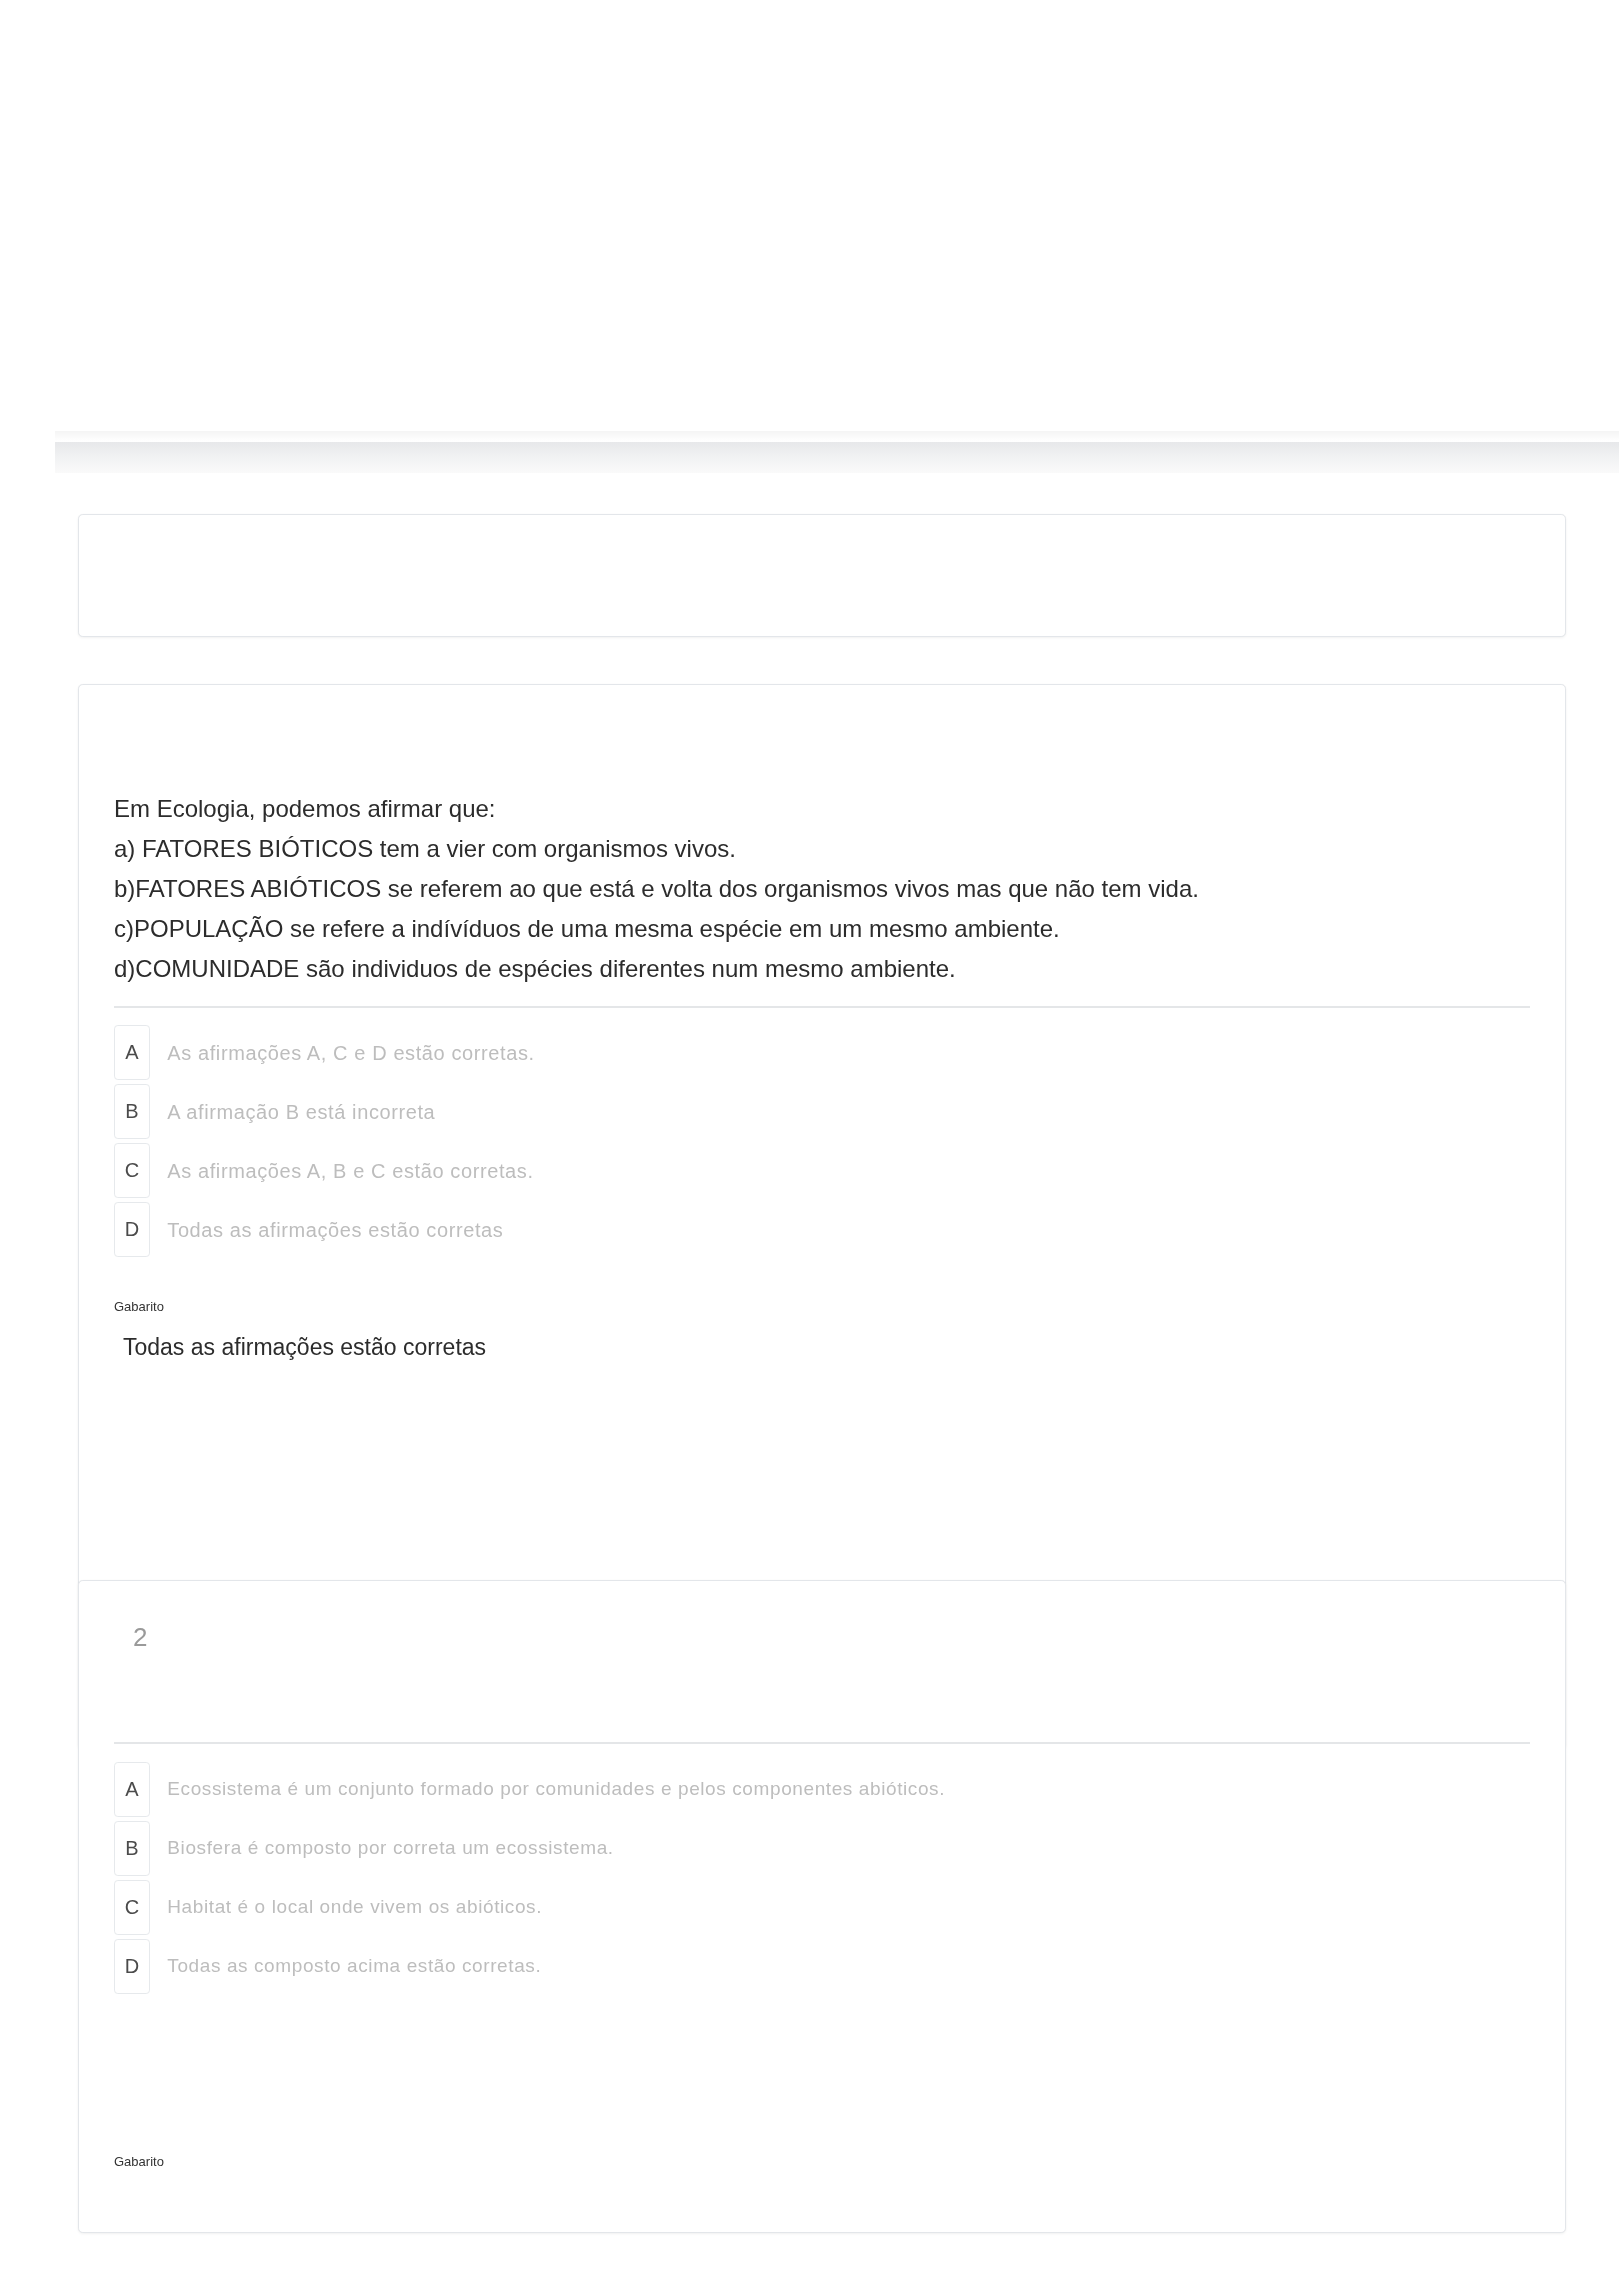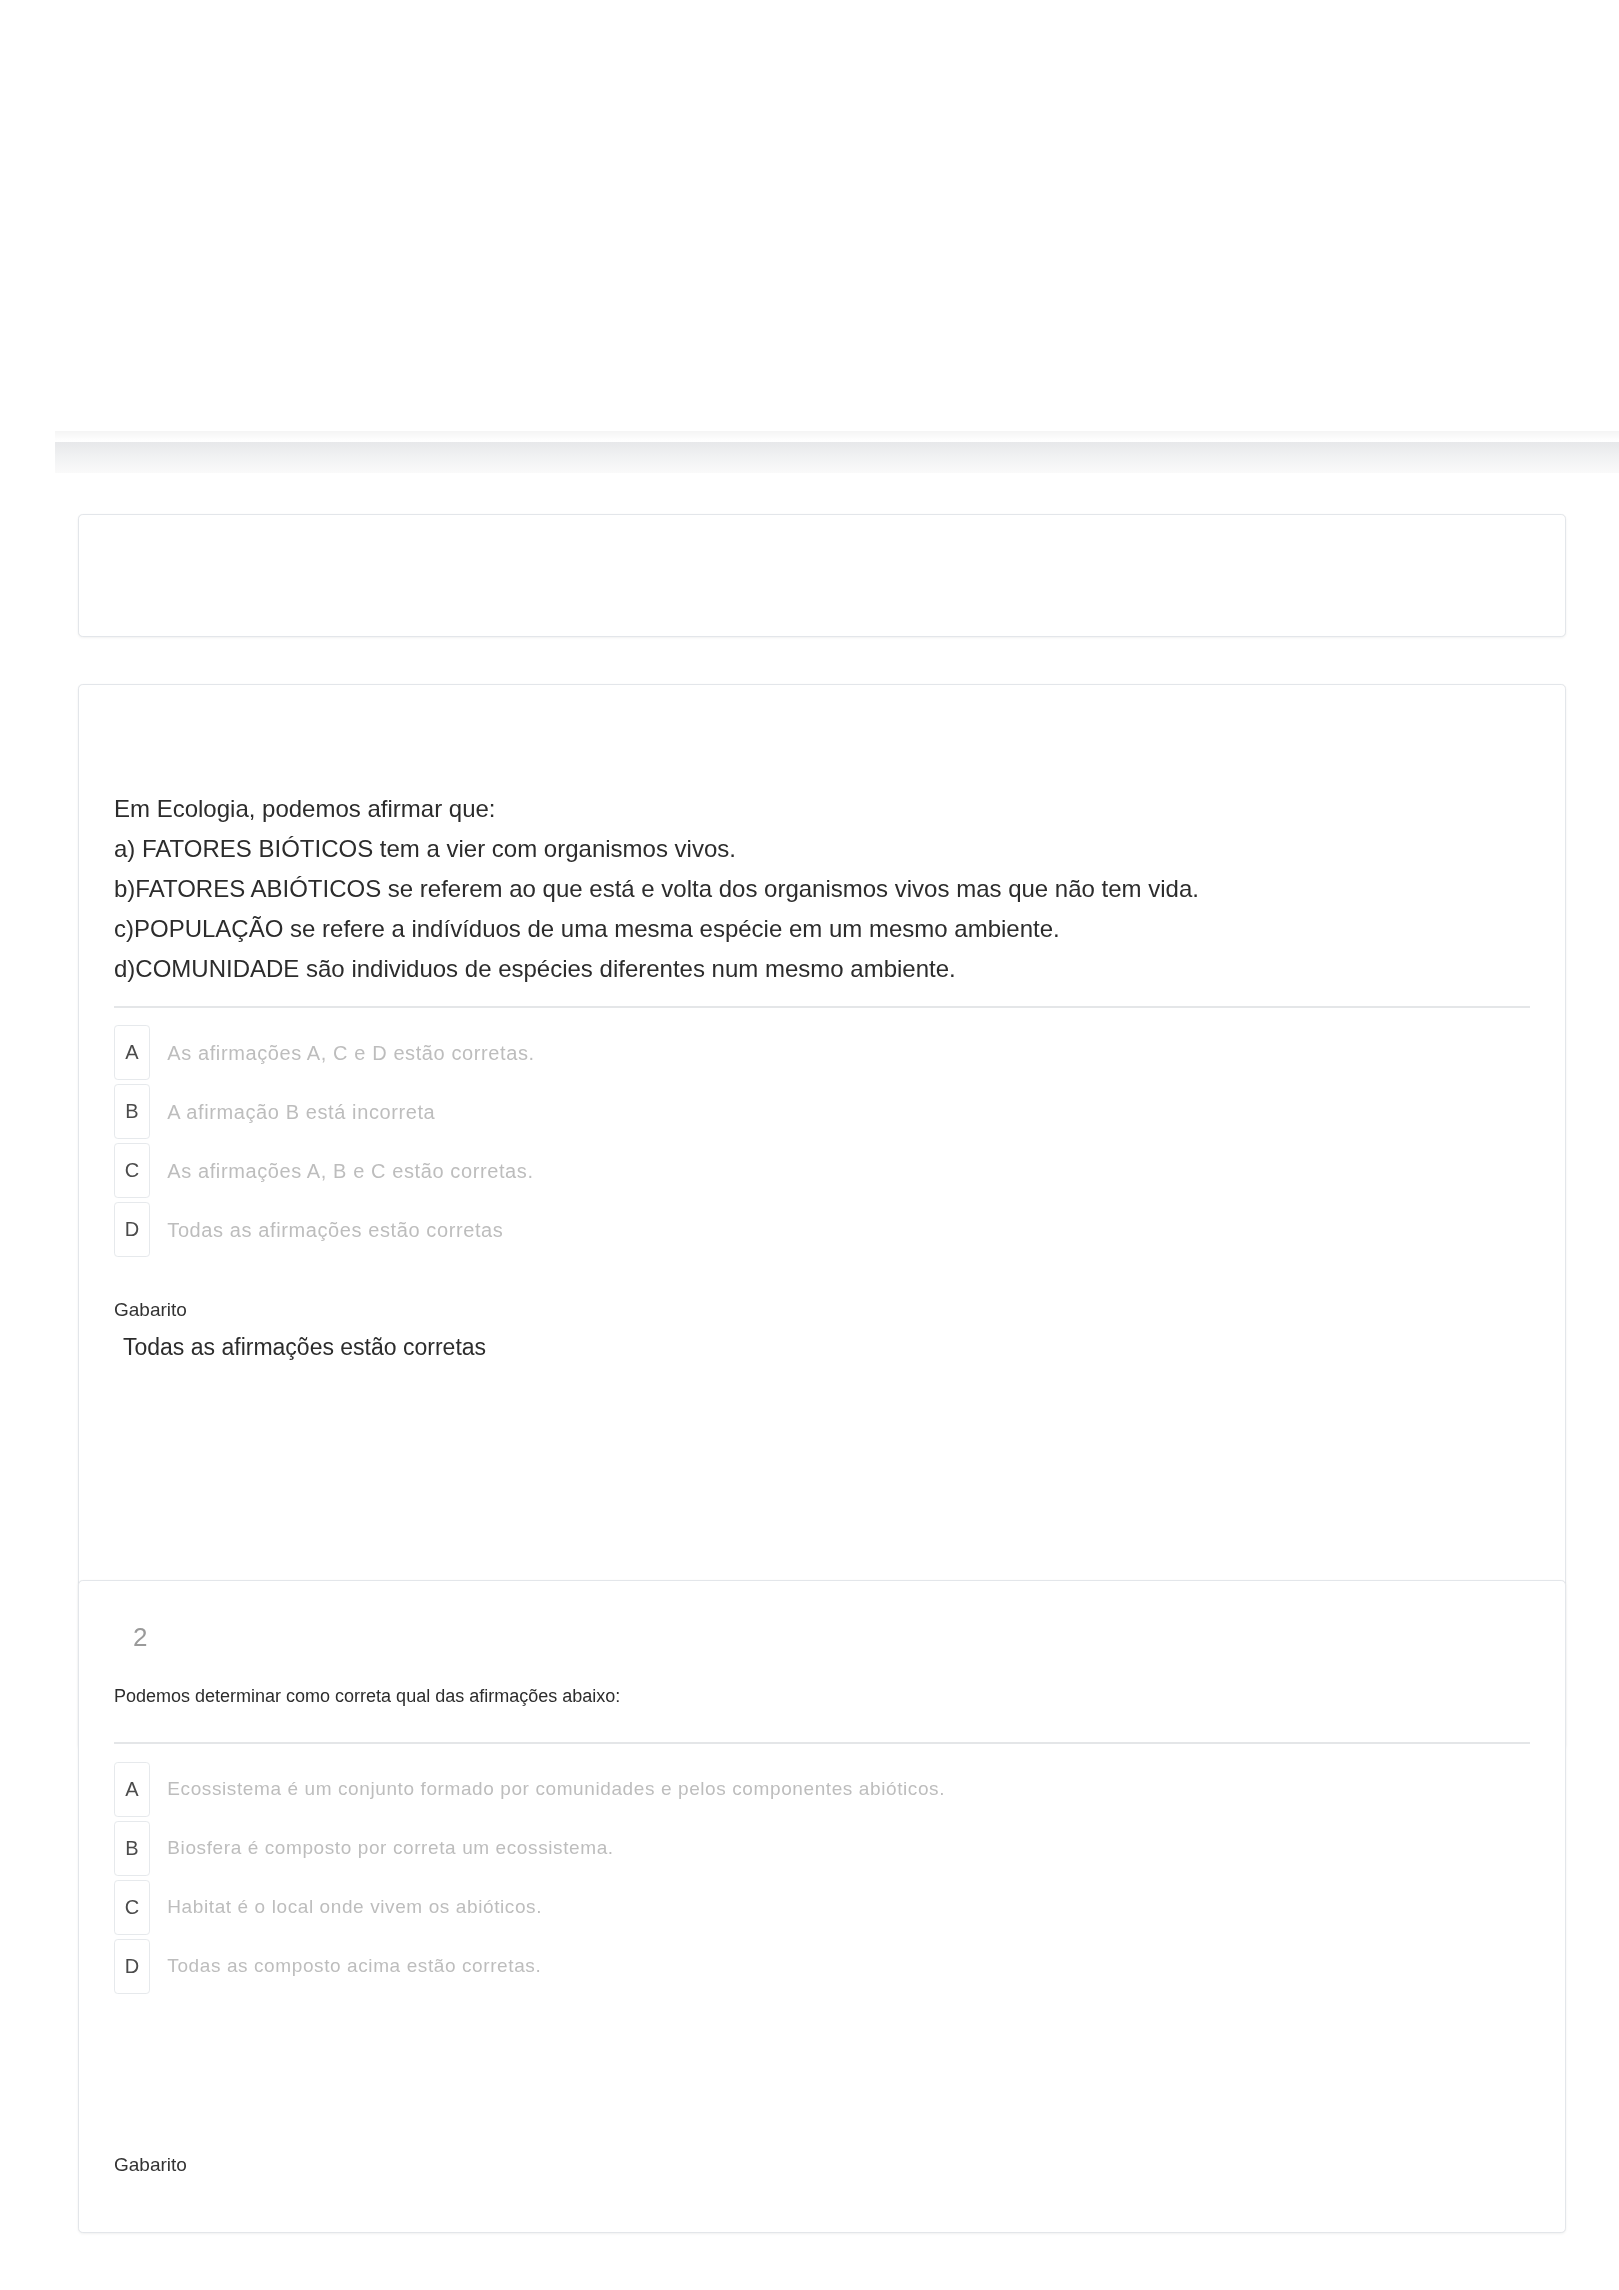--- a/index.html
+++ b/index.html
@@ -167,21 +167,21 @@
   }
   .option-text.sm {
     font-size: 19px;
     text-align: right;
   }
 
   
   .gabarito-label {
     position: absolute;
     left: 35px;
-    font-size: 19px;
+    font-size: 13px;
     color: #333333;
     line-height: 1;
   }
   .gabarito-q1 { top: 615px; }
   .gabarito-q2 { top: 574px; }
 
   .gabarito-answer {
     position: absolute;
     left: 44px;
     font-size: 23px;
@@ -240,21 +240,20 @@
     <div class="gabarito-label gabarito-q1">Gabarito</div>
 
     <div class="gabarito-answer gabarito-answer-q1">Todas as afirmações estão corretas</div>
 
   </div>
 
   <div class="card card-q2">
 
     <div class="q-number">2</div>
 
-    <div class="q-statement-sm">Podemos determinar como correta qual das afirmações abaixo:</div>
 
     <div class="rule rule-q2"></div>
 
     <div class="options options-q2">
 
       <div class="option-row">
         <div class="option-letter">A</div>
         <div class="option-text sm">Ecossistema é um conjunto formado por comunidades e pelos componentes abióticos.</div>
       </div>
 

